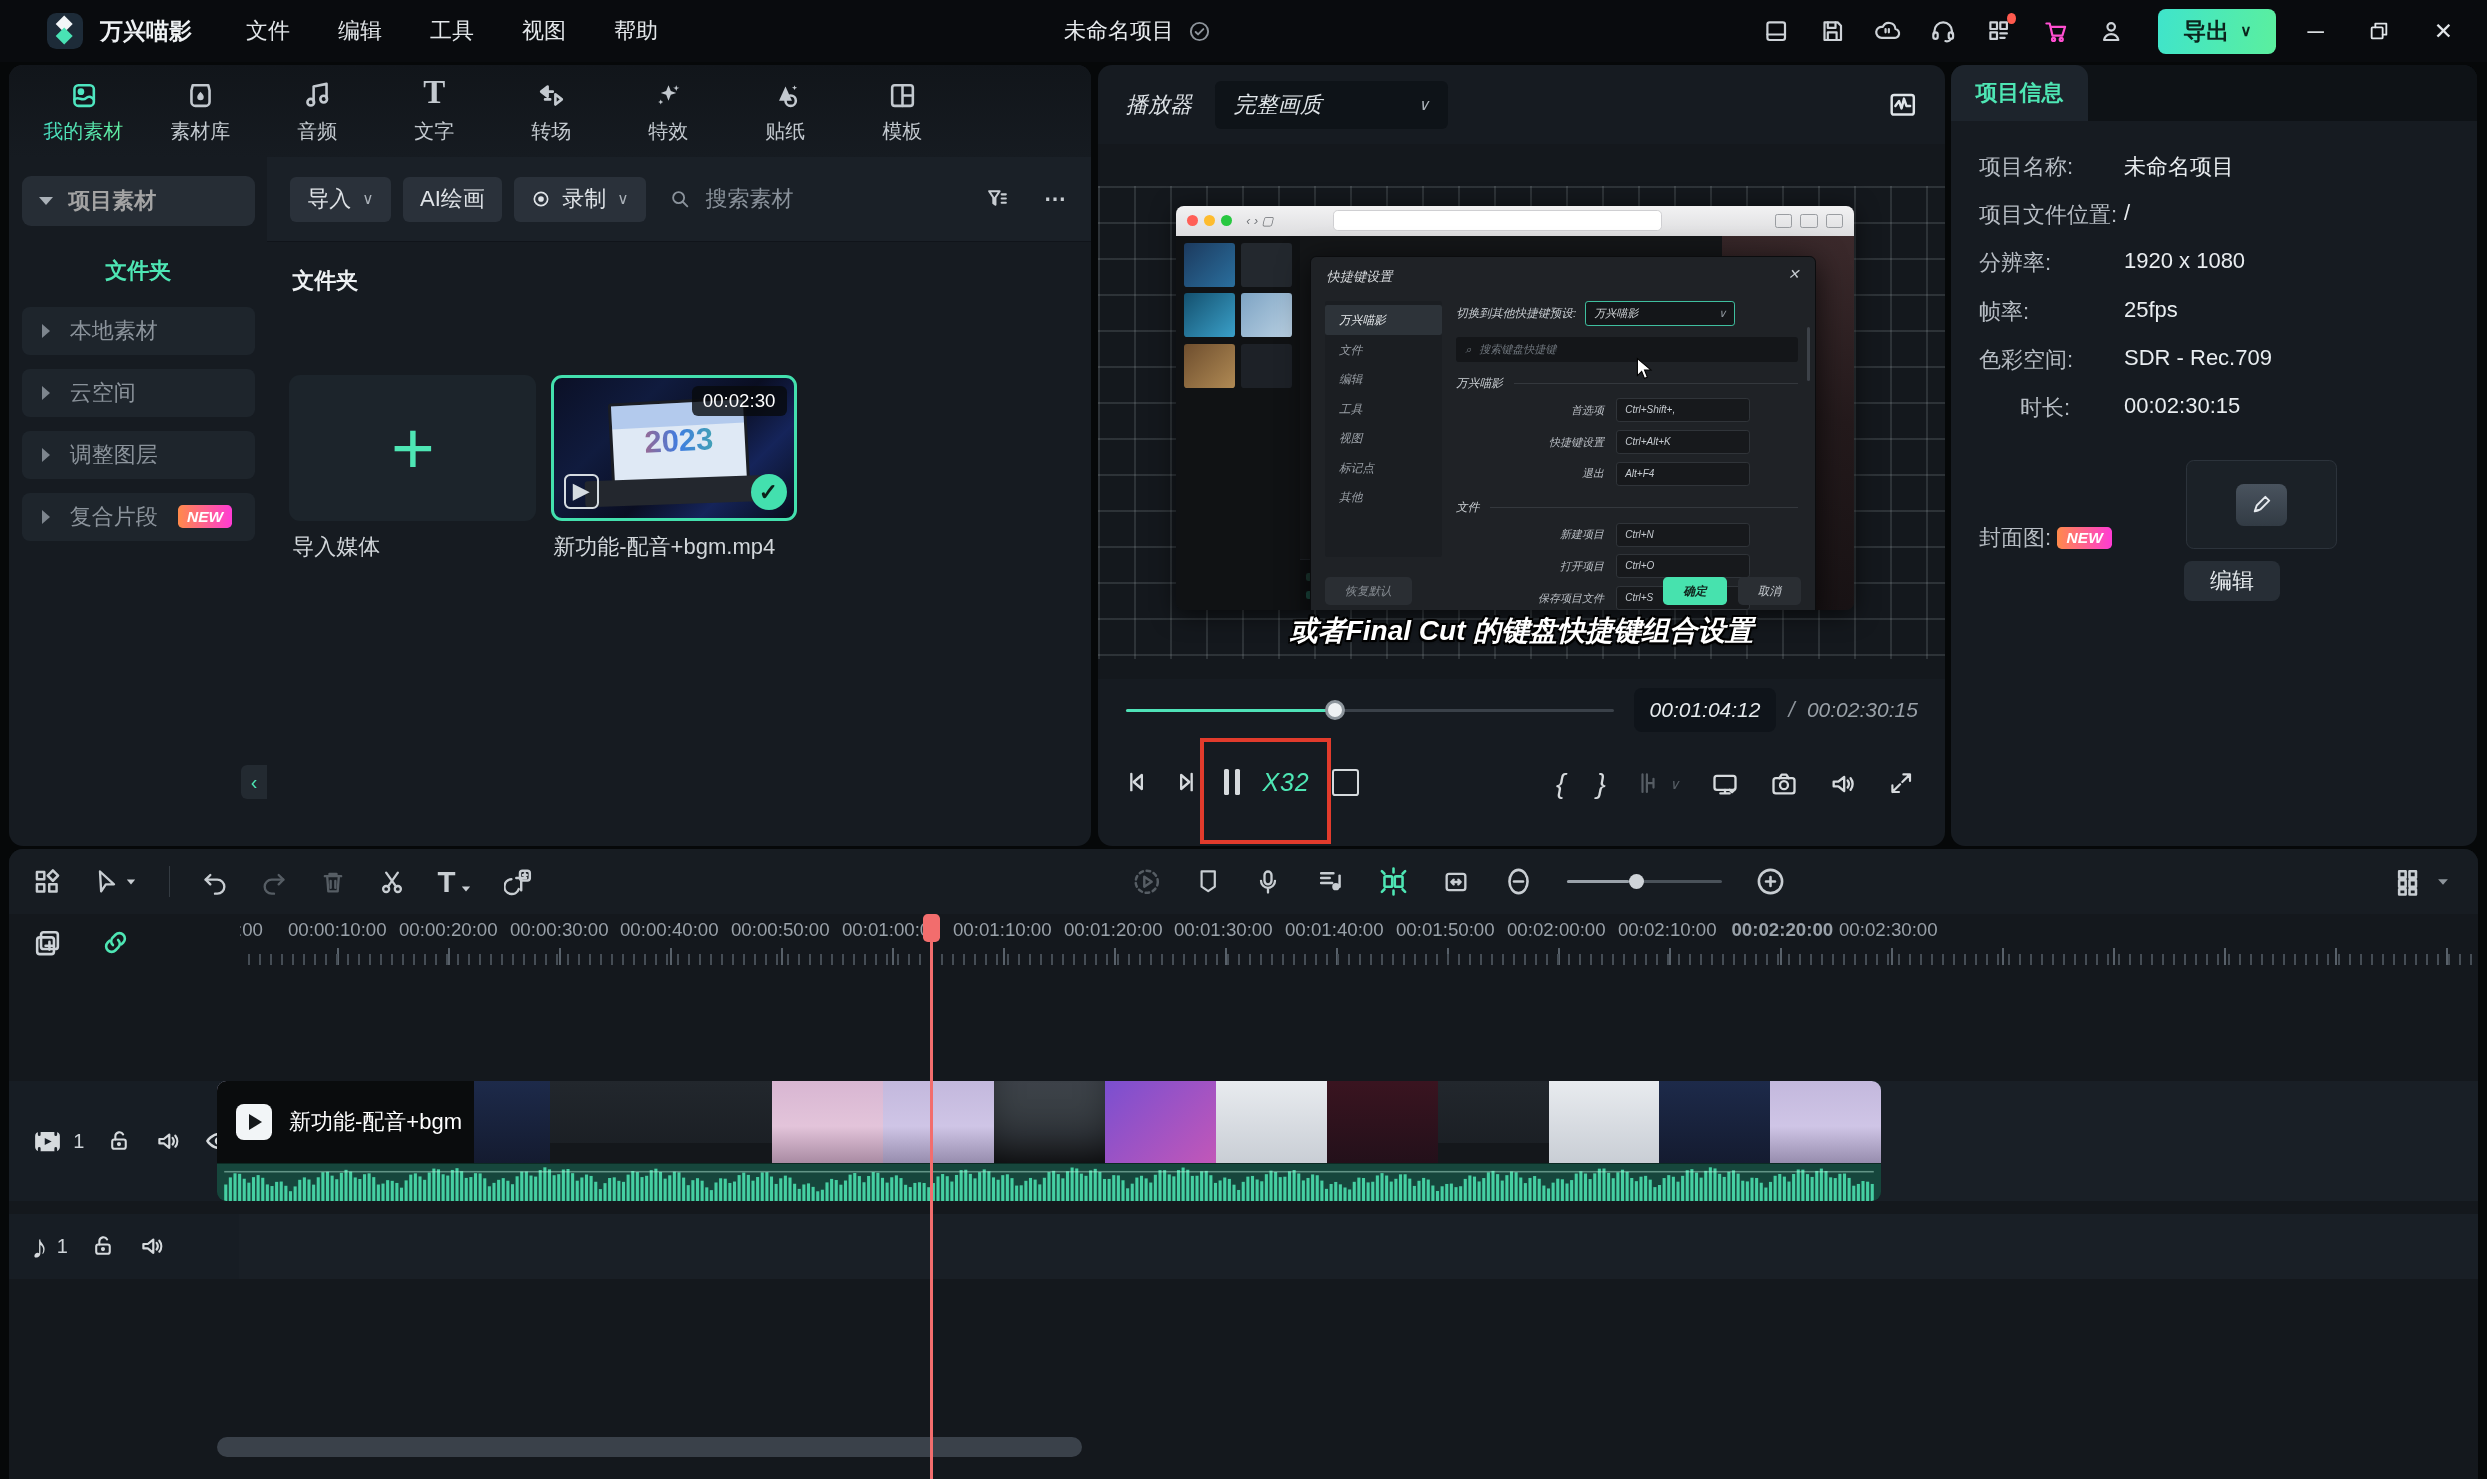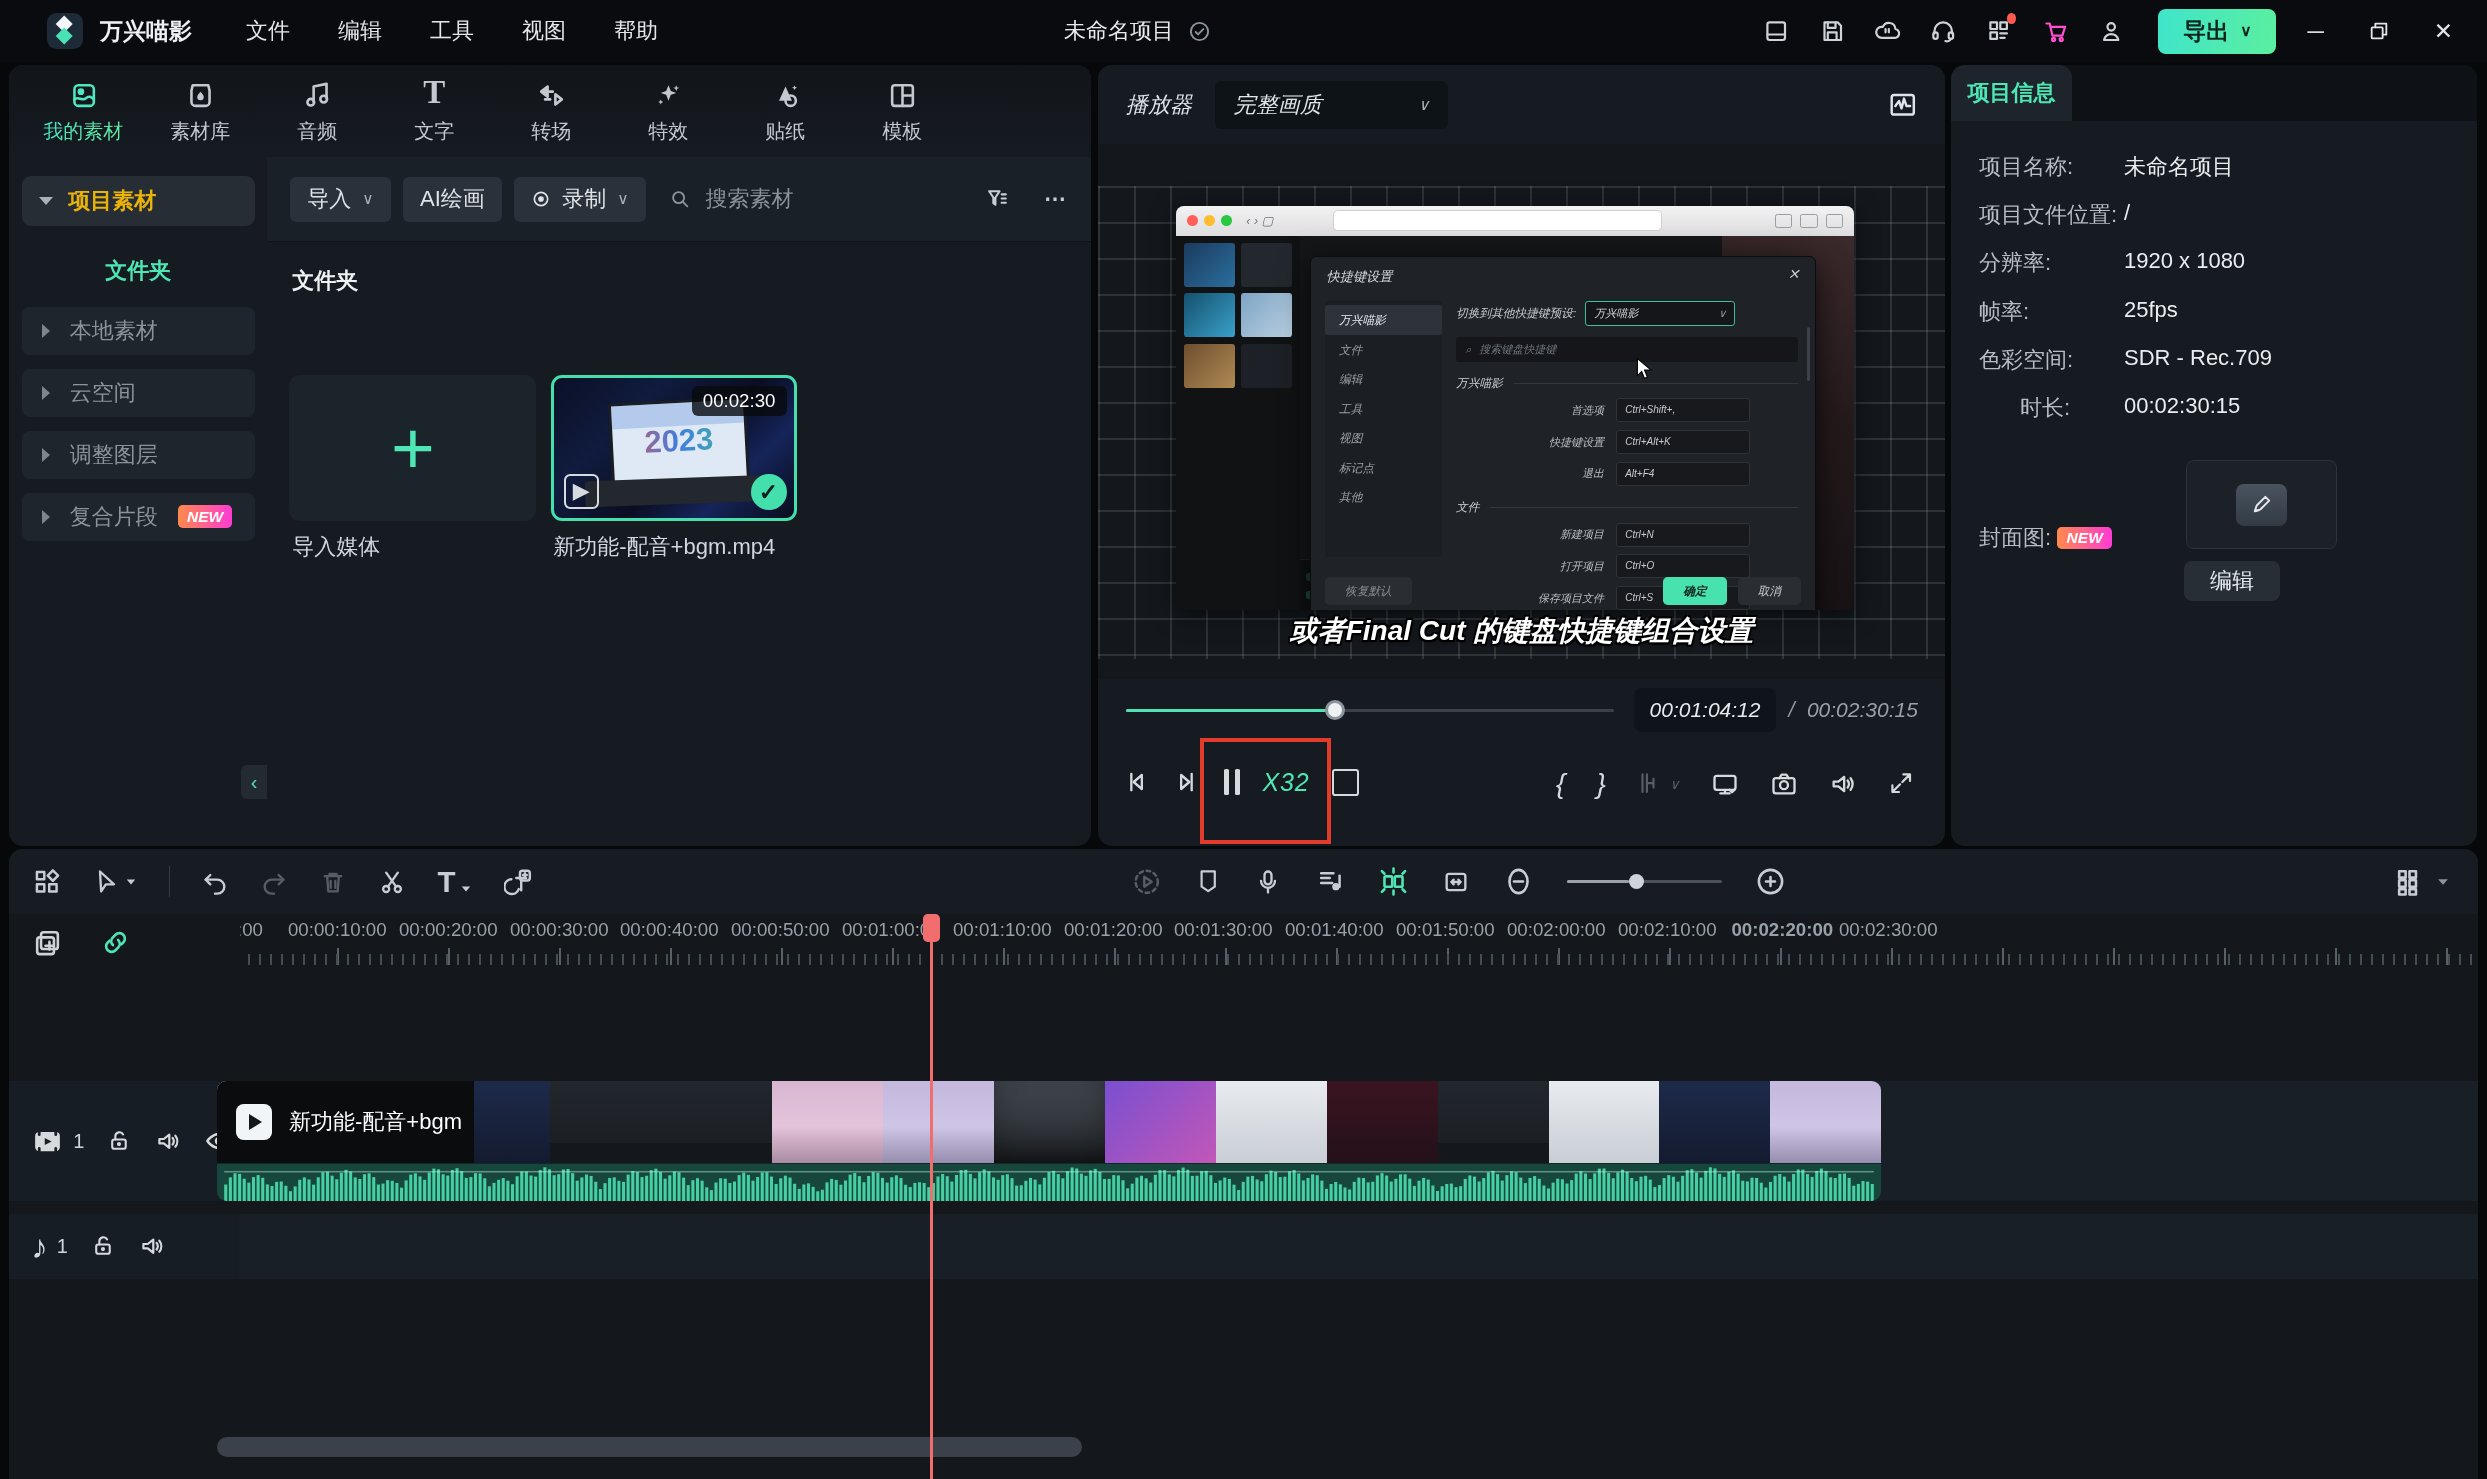--- a/index.html
+++ b/index.html
@@ -36,21 +36,21 @@
 
   
   #tabs{height:92px;display:flex;padding-left:15.5px;background:linear-gradient(#11151a,#161b21);}
   .tab{width:117px;display:flex;flex-direction:column;align-items:center;justify-content:center;gap:6.2px;color:#c3c9cf;font-size:20px;}
   .tab .tic{height:34px;display:flex;align-items:flex-end;}
   .tab.active{color:#4ee6c0;}
   .tab.active .lbl{background:linear-gradient(90deg,#49e2c4,#62ec9f);-webkit-background-clip:text;background-clip:text;color:transparent;}
 
   
   #sidebar{left:0;top:92px;width:258px;bottom:0;position:absolute;}
-  .sb-group{margin:18.7px 12.4px 0;height:50px;background:#262d35;border-radius:9px;display:flex;align-items:center;gap:15.5px;padding-left:17px;color:#eab308;font-weight:bold;}
+  .sb-group{margin:18.7px 12.4px 0;height:50px;background:#262d35;border-radius:9px;display:flex;align-items:center;gap:15.5px;padding-left:17px;color:#a3a3a3;font-weight:bold;}
   .tri-down{width:0;height:0;border-left:7px solid transparent;border-right:7px solid transparent;border-top:8.6px solid #aab1b8;}
   .tri-right{width:0;height:0;border-top:7px solid transparent;border-bottom:7px solid transparent;border-left:8.6px solid #7d858d;}
   .sb-sel{margin-top:23px;text-align:center;color:#4ee6b4;font-weight:bold;height:44px;line-height:44px;}
   .sb-item{margin:14px 12.4px 0;height:48px;background:#1e252c;border-radius:7.8px;display:flex;align-items:center;gap:20px;padding-left:20px;color:#8b939b;}
   .badge-new{font-size:15.5px;font-style:italic;font-weight:bold;color:#fff;background:linear-gradient(90deg,#ff8a4b,#ff3bd4);border-radius:4.7px;padding:2.3px 9.3px;}
   #collapse{position:absolute;right:0;bottom:47px;width:26.4px;height:34px;background:#232a31;border-radius:6.2px 0 0 6.2px;color:#4ee6b4;display:flex;align-items:center;justify-content:center;font-size:20px;}
 
   
   #media{position:absolute;left:258px;top:92px;right:0;bottom:0;}
   .mbar{height:84px;display:flex;align-items:center;padding:0 23px;gap:12.4px;border-bottom:0.8px solid #10141a;background:#1a2027;}
@@ -139,21 +139,21 @@
   .pausebars i{width:4.7px;height:26.4px;background:#d6dadd;border-radius:1.6px;}
   .x32{color:#4ee6b4;font-size:25px;letter-spacing:0.8px;}
   .stop{width:23px;height:23px;border:2.3px solid #d6dadd;border-radius:3.1px;}
   .ctl-right{position:absolute;right:31px;top:18.7px;display:flex;align-items:center;gap:31px;color:#d6dadd;}
   .brace{font-size:28px;color:#d6dadd;}
   .gray{color:#565d64;}
   #redrect{position:absolute;left:102px;top:-11px;width:123px;height:98px;border:4.7px solid #e23b2c;z-index:20;}
 
   
   .pi-tabrow{height:56px;background:#0e1216;display:flex;}
-  .pi-tab{width:121px;height:56px;margin-left:0;background:#1d242c;border-radius:12.4px 12.4px 0 0;display:flex;align-items:center;justify-content:center;color:#4ee6b4;font-weight:bold;}
+  .pi-tab{width:137px;height:56px;margin-left:0;background:#1d242c;border-radius:12.4px 12.4px 0 0;display:flex;align-items:center;justify-content:center;color:#4ee6b4;font-weight:bold;}
   .pi-row{position:absolute;left:28px;display:flex;align-items:center;gap:6.2px;}
   .pi-label{color:#b6bcc3;}
   .pi-value{position:absolute;left:173px;color:#e9edf0;white-space:nowrap;}
   #cover-box{position:absolute;left:235px;top:395px;width:149px;height:87px;background:#1b2127;border:0.8px solid #2c333b;border-radius:7.8px;display:flex;align-items:center;justify-content:center;}
   .pencil-btn{width:51px;height:42px;border-radius:7.8px;background:linear-gradient(#49535e,#323b44);display:flex;align-items:center;justify-content:center;color:#e6eaee;}
   #edit-btn{position:absolute;left:233px;top:496px;width:96px;height:40px;background:#272e36;border-radius:7.8px;display:flex;align-items:center;justify-content:center;color:#e9edf0;}
 
   
   #timeline{position:absolute;left:9.3px;top:849px;width:2469px;height:631px;background:#14181d;border-radius:14px 14px 0 0;overflow:hidden;}
   #tl-toolbar{position:absolute;left:0;top:0;right:0;height:65px;background:#171c22;display:flex;align-items:center;}

